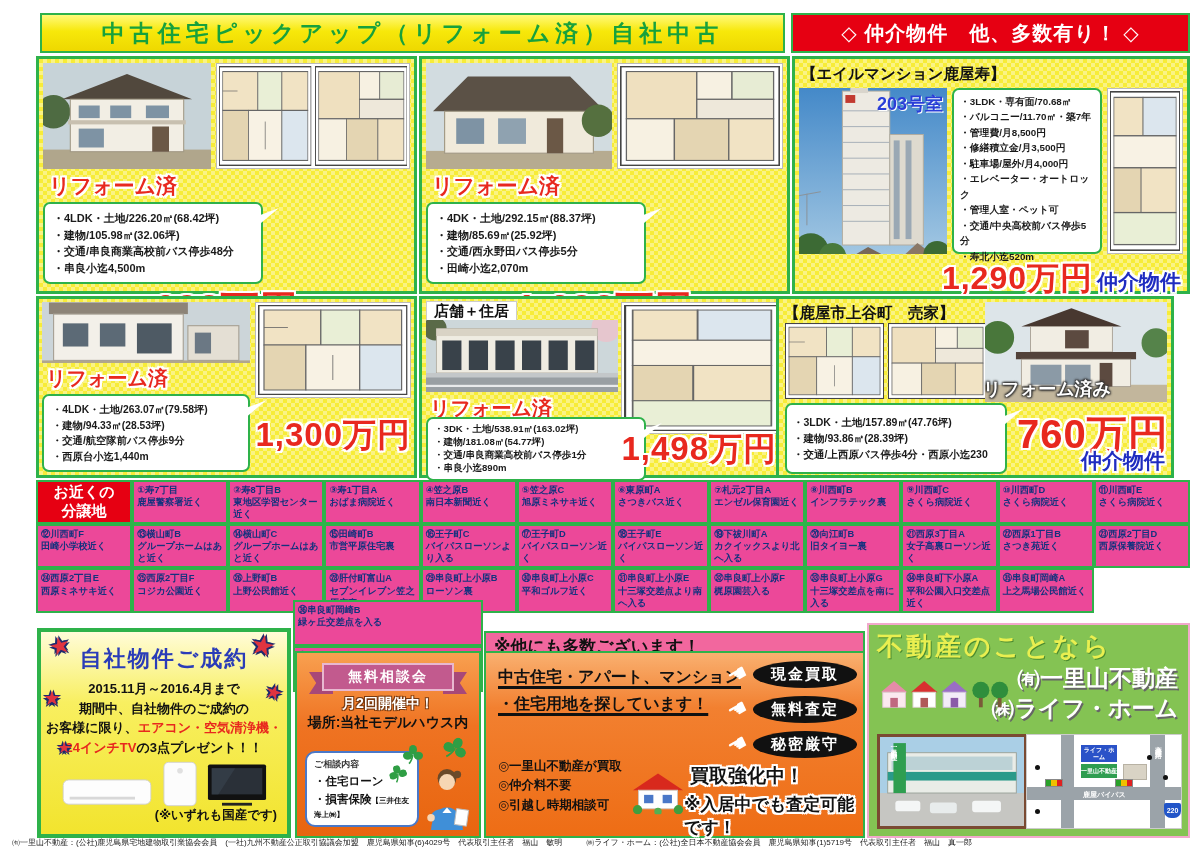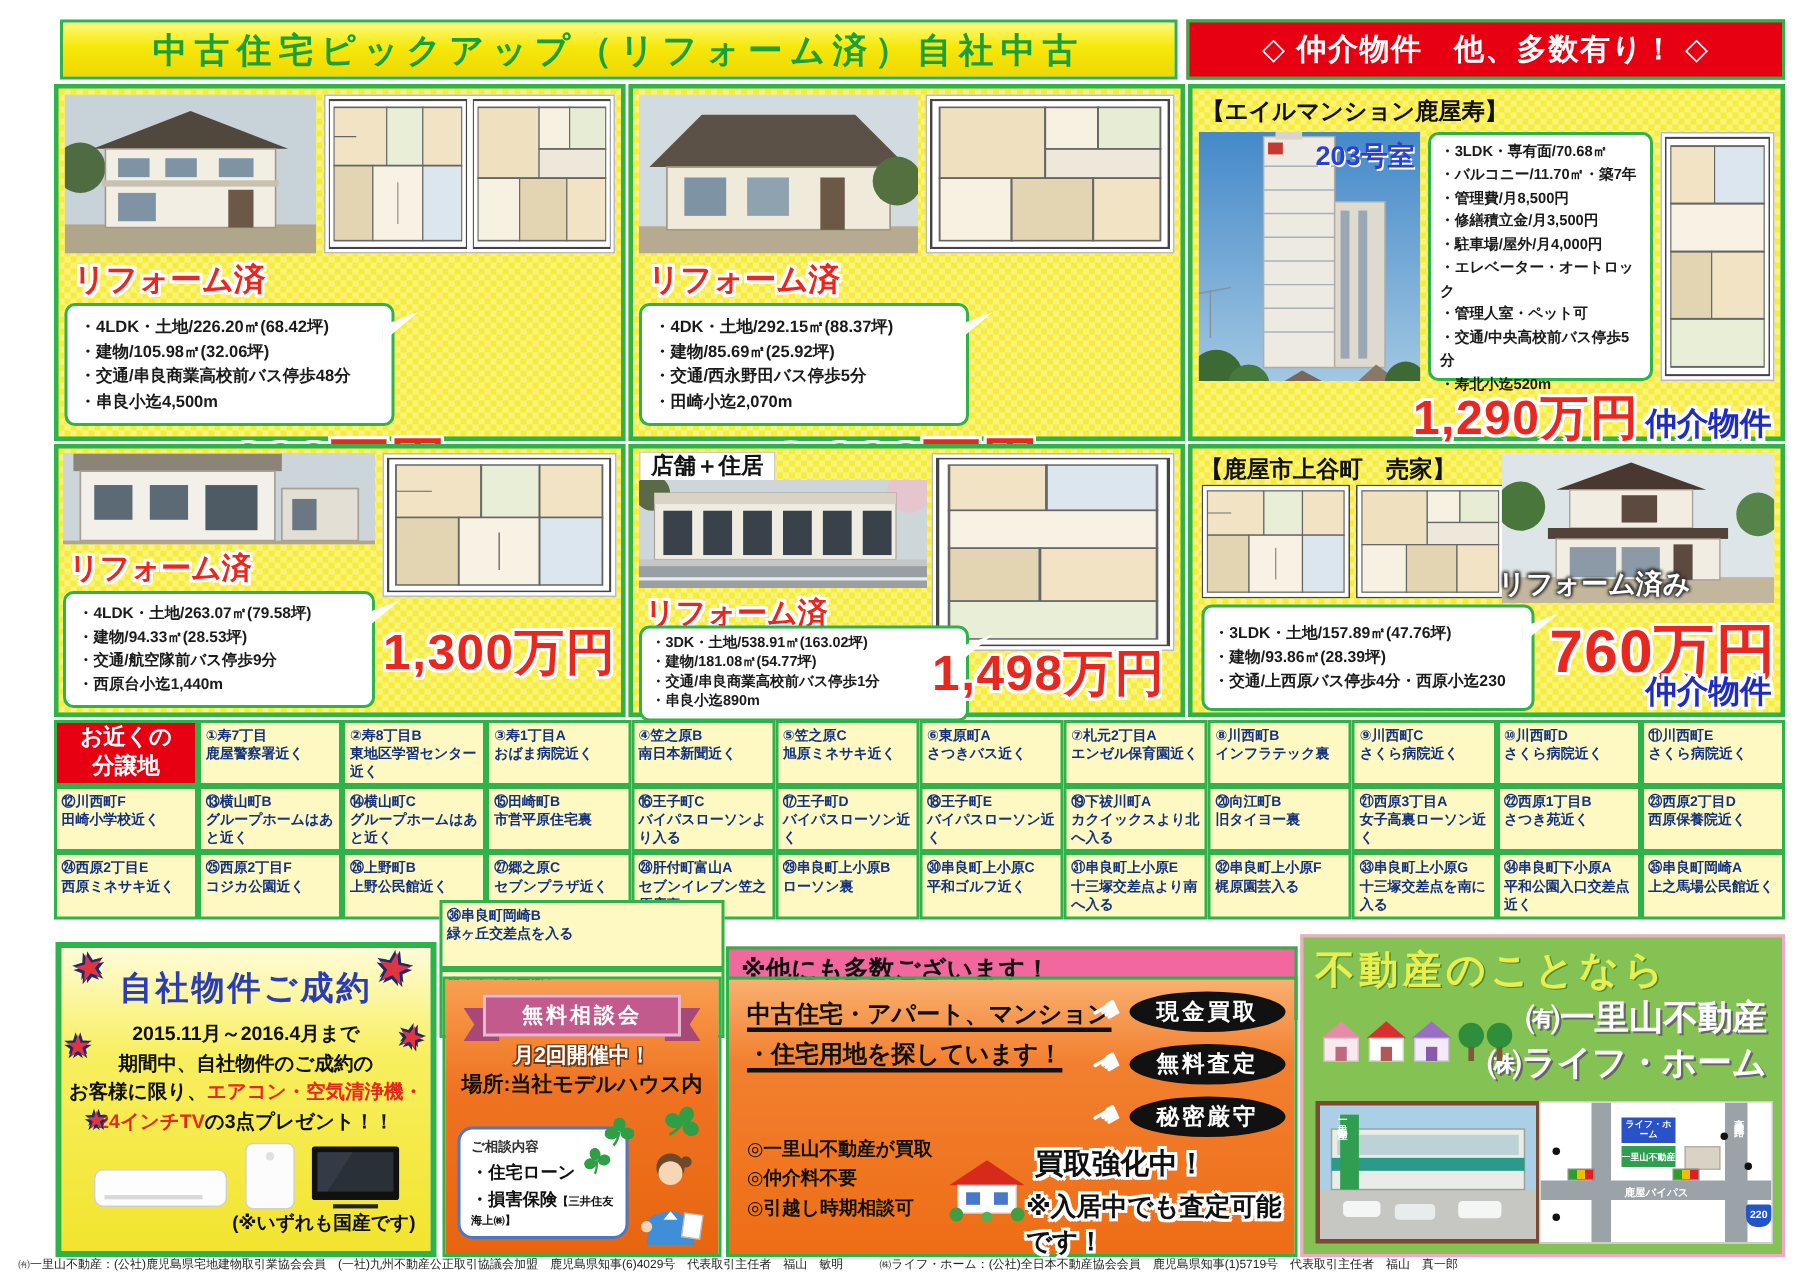--- a/index.html
+++ b/index.html
@@ -19,21 +19,21 @@
   .card{position:absolute;box-sizing:border-box;border:3px solid #2eb24a;padding:4px;
     background-color:#f7ec38;
     background-image:linear-gradient(45deg,rgba(255,255,255,.38) 25%,transparent 25%,transparent 75%,rgba(255,255,255,.38) 75%),
                      linear-gradient(45deg,rgba(255,255,255,.38) 25%,transparent 25%,transparent 75%,rgba(255,255,255,.38) 75%);
     background-size:8px 8px;background-position:0 0,4px 4px;}
   .c1{left:36px;top:56px;width:381px;height:238px;}
   .c2{left:419px;top:56px;width:371px;height:238px;}
   .c3{left:792px;top:56px;width:398px;height:238px;}
   .c4{left:36px;top:296px;width:381px;height:182px;padding:3px;}
   .c5{left:419px;top:296px;width:371px;height:182px;padding:3px;}
-  .c6{left:792px;top:296px;width:398px;height:182px;padding:3px;}
+  .c6{left:776px;top:296px;width:398px;height:182px;padding:3px;}
 
   .outline-w{text-shadow:-2px -2px 0 #fff,2px -2px 0 #fff,-2px 2px 0 #fff,2px 2px 0 #fff,
              0 -2px 0 #fff,0 2px 0 #fff,-2px 0 0 #fff,2px 0 0 #fff;}
   .reform{font-weight:900;color:#e8281e;}
   .price{font-weight:900;color:#e8281e;letter-spacing:1px;white-space:nowrap;}
   .broker-note{font-weight:900;color:#1f2cc0;white-space:nowrap;}
 
   .bubble{position:relative;background:#fff;border:2px solid #2eb24a;border-radius:7px;
           padding:6px 8px;box-sizing:border-box;}
   .spec-line{font-weight:bold;color:#1a1a1a;line-height:1.5;}
@@ -85,21 +85,21 @@
   .ph6{position:absolute;right:4px;top:3px;width:182px;height:100px;}
   .ph6label{position:absolute;right:60px;top:78px;color:#fff;font-weight:900;font-size:18px;
     text-shadow:1px 1px 2px #333,-1px -1px 2px #333,1px -1px 2px #333,-1px 1px 2px #333;}
   .b6{position:absolute;left:6px;top:104px;width:222px;font-size:10.5px;padding:10px 6px;}
   .price-c6{position:absolute;left:238px;top:108px;font-size:40px;}
   .note-c6{position:absolute;right:6px;top:148px;font-size:21px;}
 
   
   .lots{position:absolute;left:36px;top:480px;width:1154px;display:grid;
         grid-template-columns:repeat(12,1fr);}
-  .lot-cell{border:2px solid #2eb24a;background:#fef9c3;color:#14327e;font-weight:bold;
+  .lot-cell{border:2px solid #2eb24a;background:#ec4899;color:#14327e;font-weight:bold;
     font-size:9.3px;line-height:1.3;padding:2px 3px;box-sizing:border-box;min-height:38px;}
   .lot-head{border:2px solid #2eb24a;background:#e60012;color:#fff;font-weight:900;font-size:15px;
     text-align:center;display:flex;flex-direction:column;justify-content:center;line-height:1.25;}
   .lots2{position:absolute;left:293px;top:600px;width:190px;display:grid;grid-template-columns:1fr;}
   .lots2 .lot-cell{min-height:46px;}
 
   
   .promo{position:absolute;left:37px;top:628px;width:254px;height:210px;box-sizing:border-box;
     border:4px solid #2eb24a;background:linear-gradient(180deg,#fffcd8 0%,#f8ef60 35%,#f2e42e 100%);
     text-align:center;}
@@ -713,24 +713,20 @@
       <div class="lot-cell">
         <div>㉕西原2丁目F</div>
         <div>コジカ公園近く</div>
       </div>
 
       <div class="lot-cell">
         <div>㉖上野町B</div>
         <div>上野公民館近く</div>
       </div>
 
-      <div class="lot-cell">
-        <div>㉗郷之原C</div>
-        <div>セブンプラザ近く</div>
-      </div>
 
       <div class="lot-cell">
         <div>㉘肝付町富山A</div>
         <div>セブンイレブン笠之原店裏</div>
       </div>
 
       <div class="lot-cell">
         <div>㉙串良町上小原B</div>
         <div>ローソン裏</div>
       </div>

